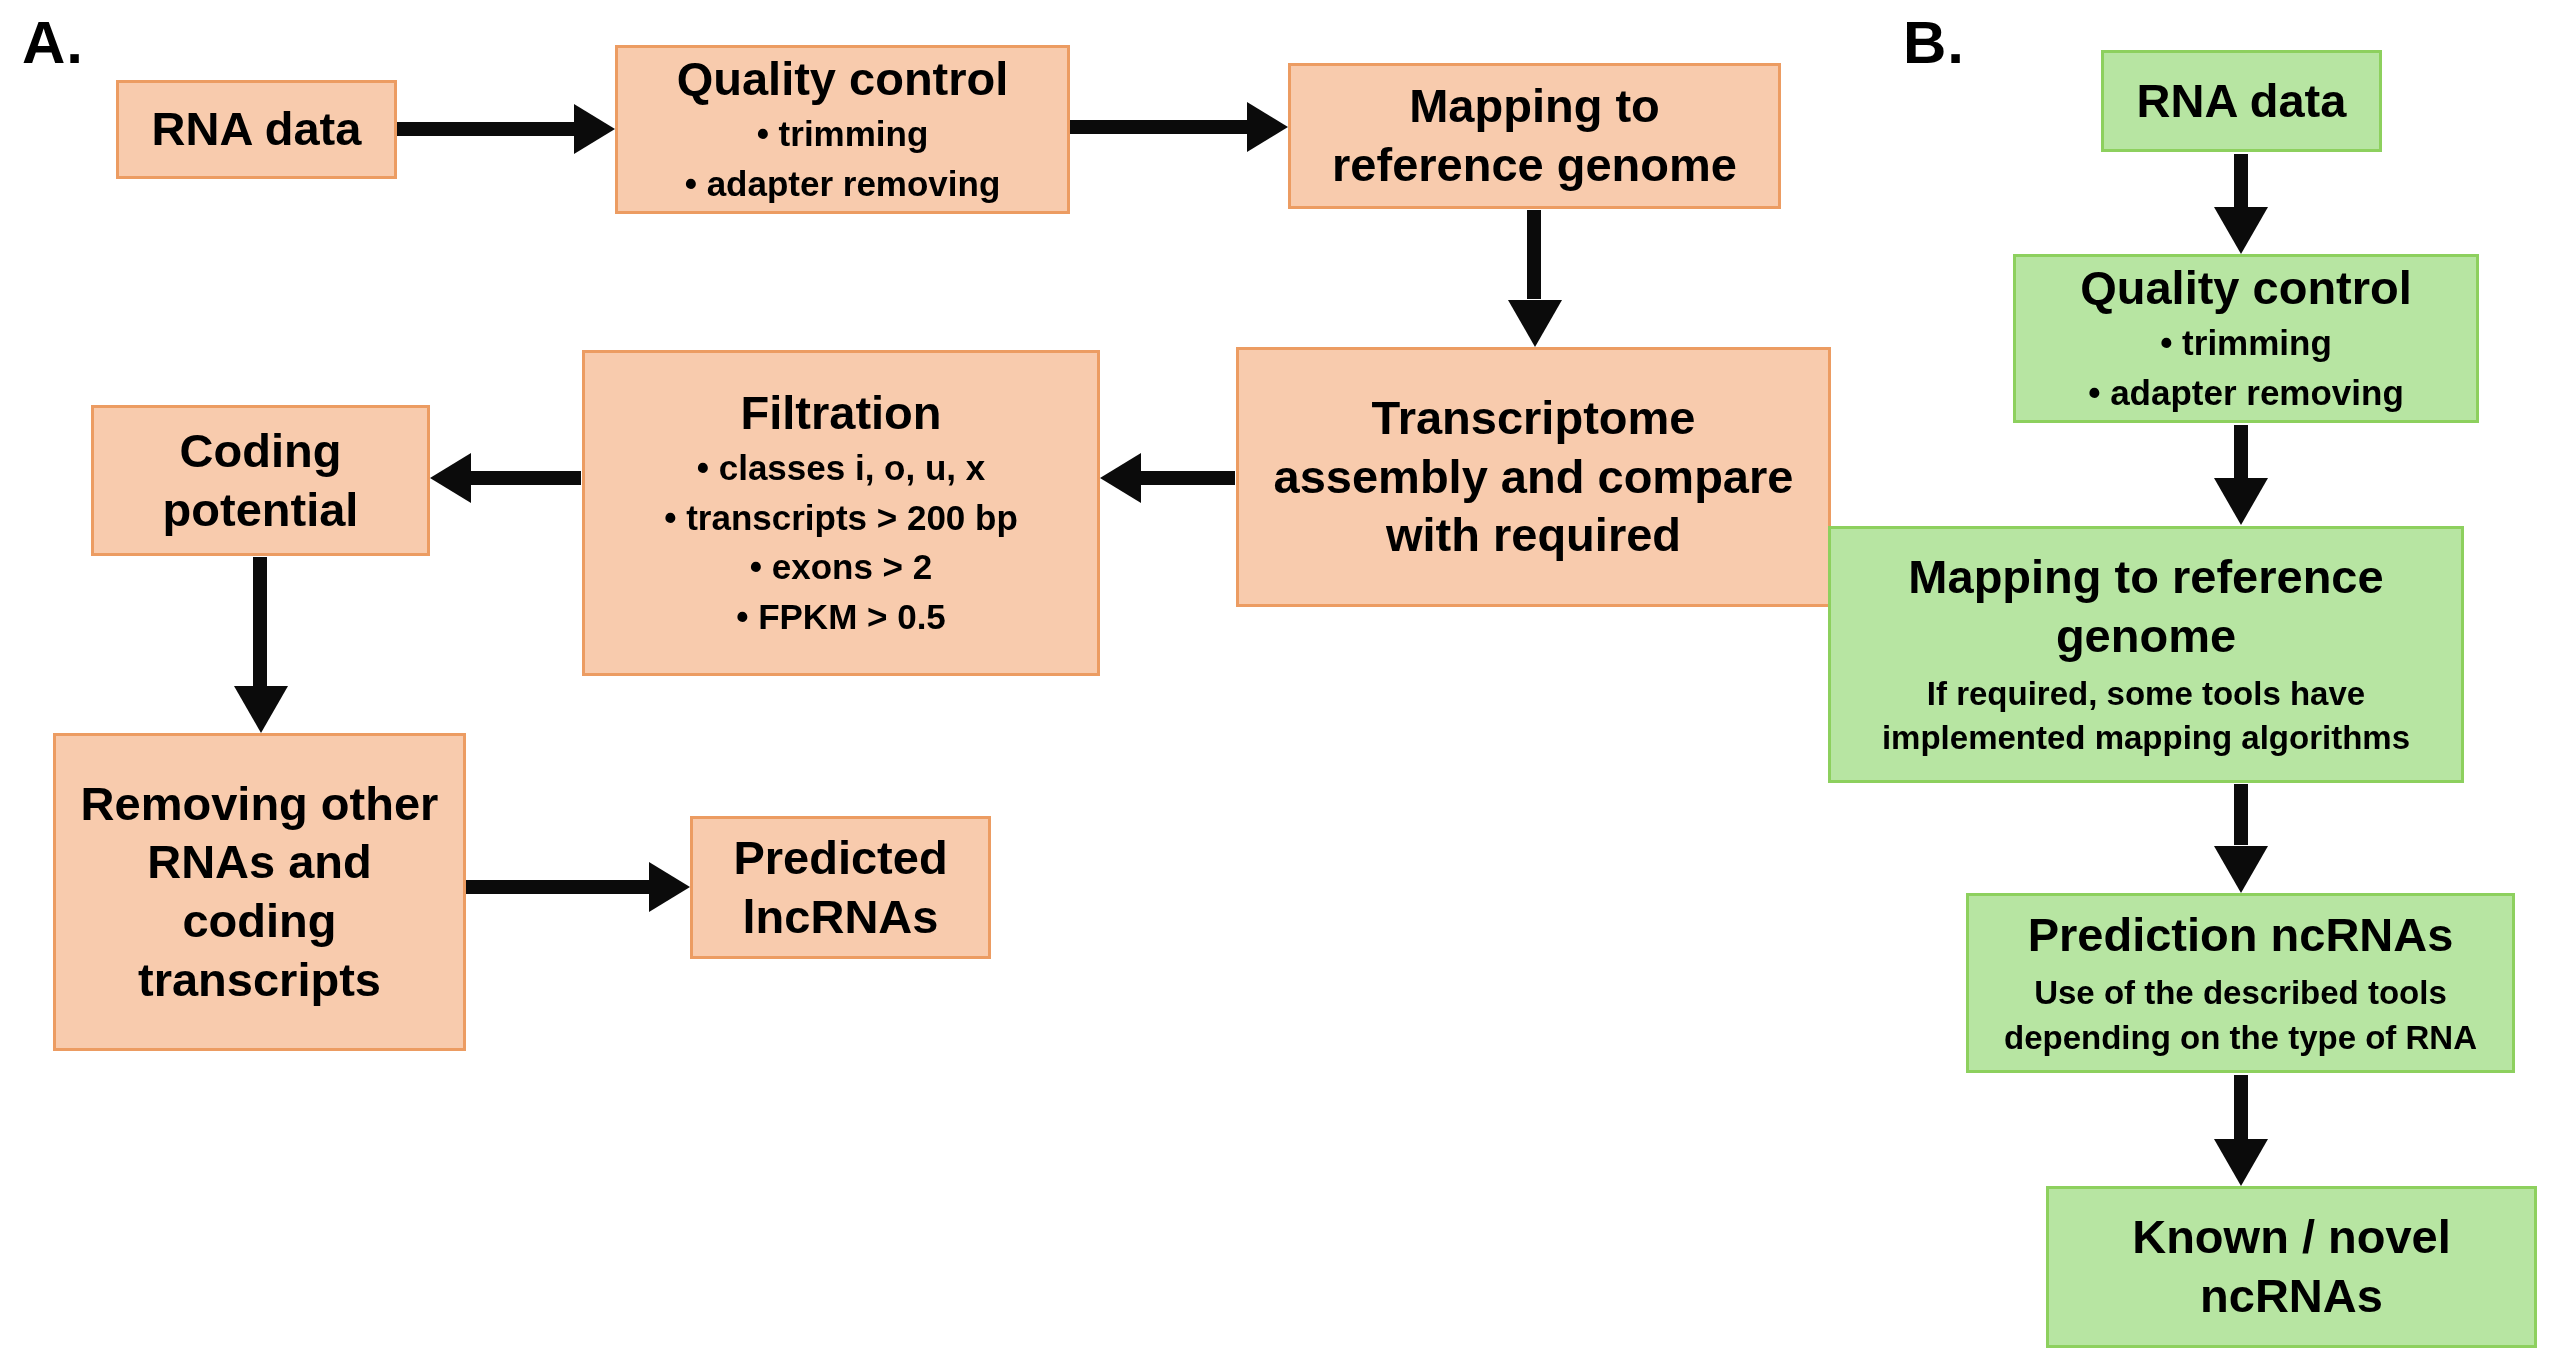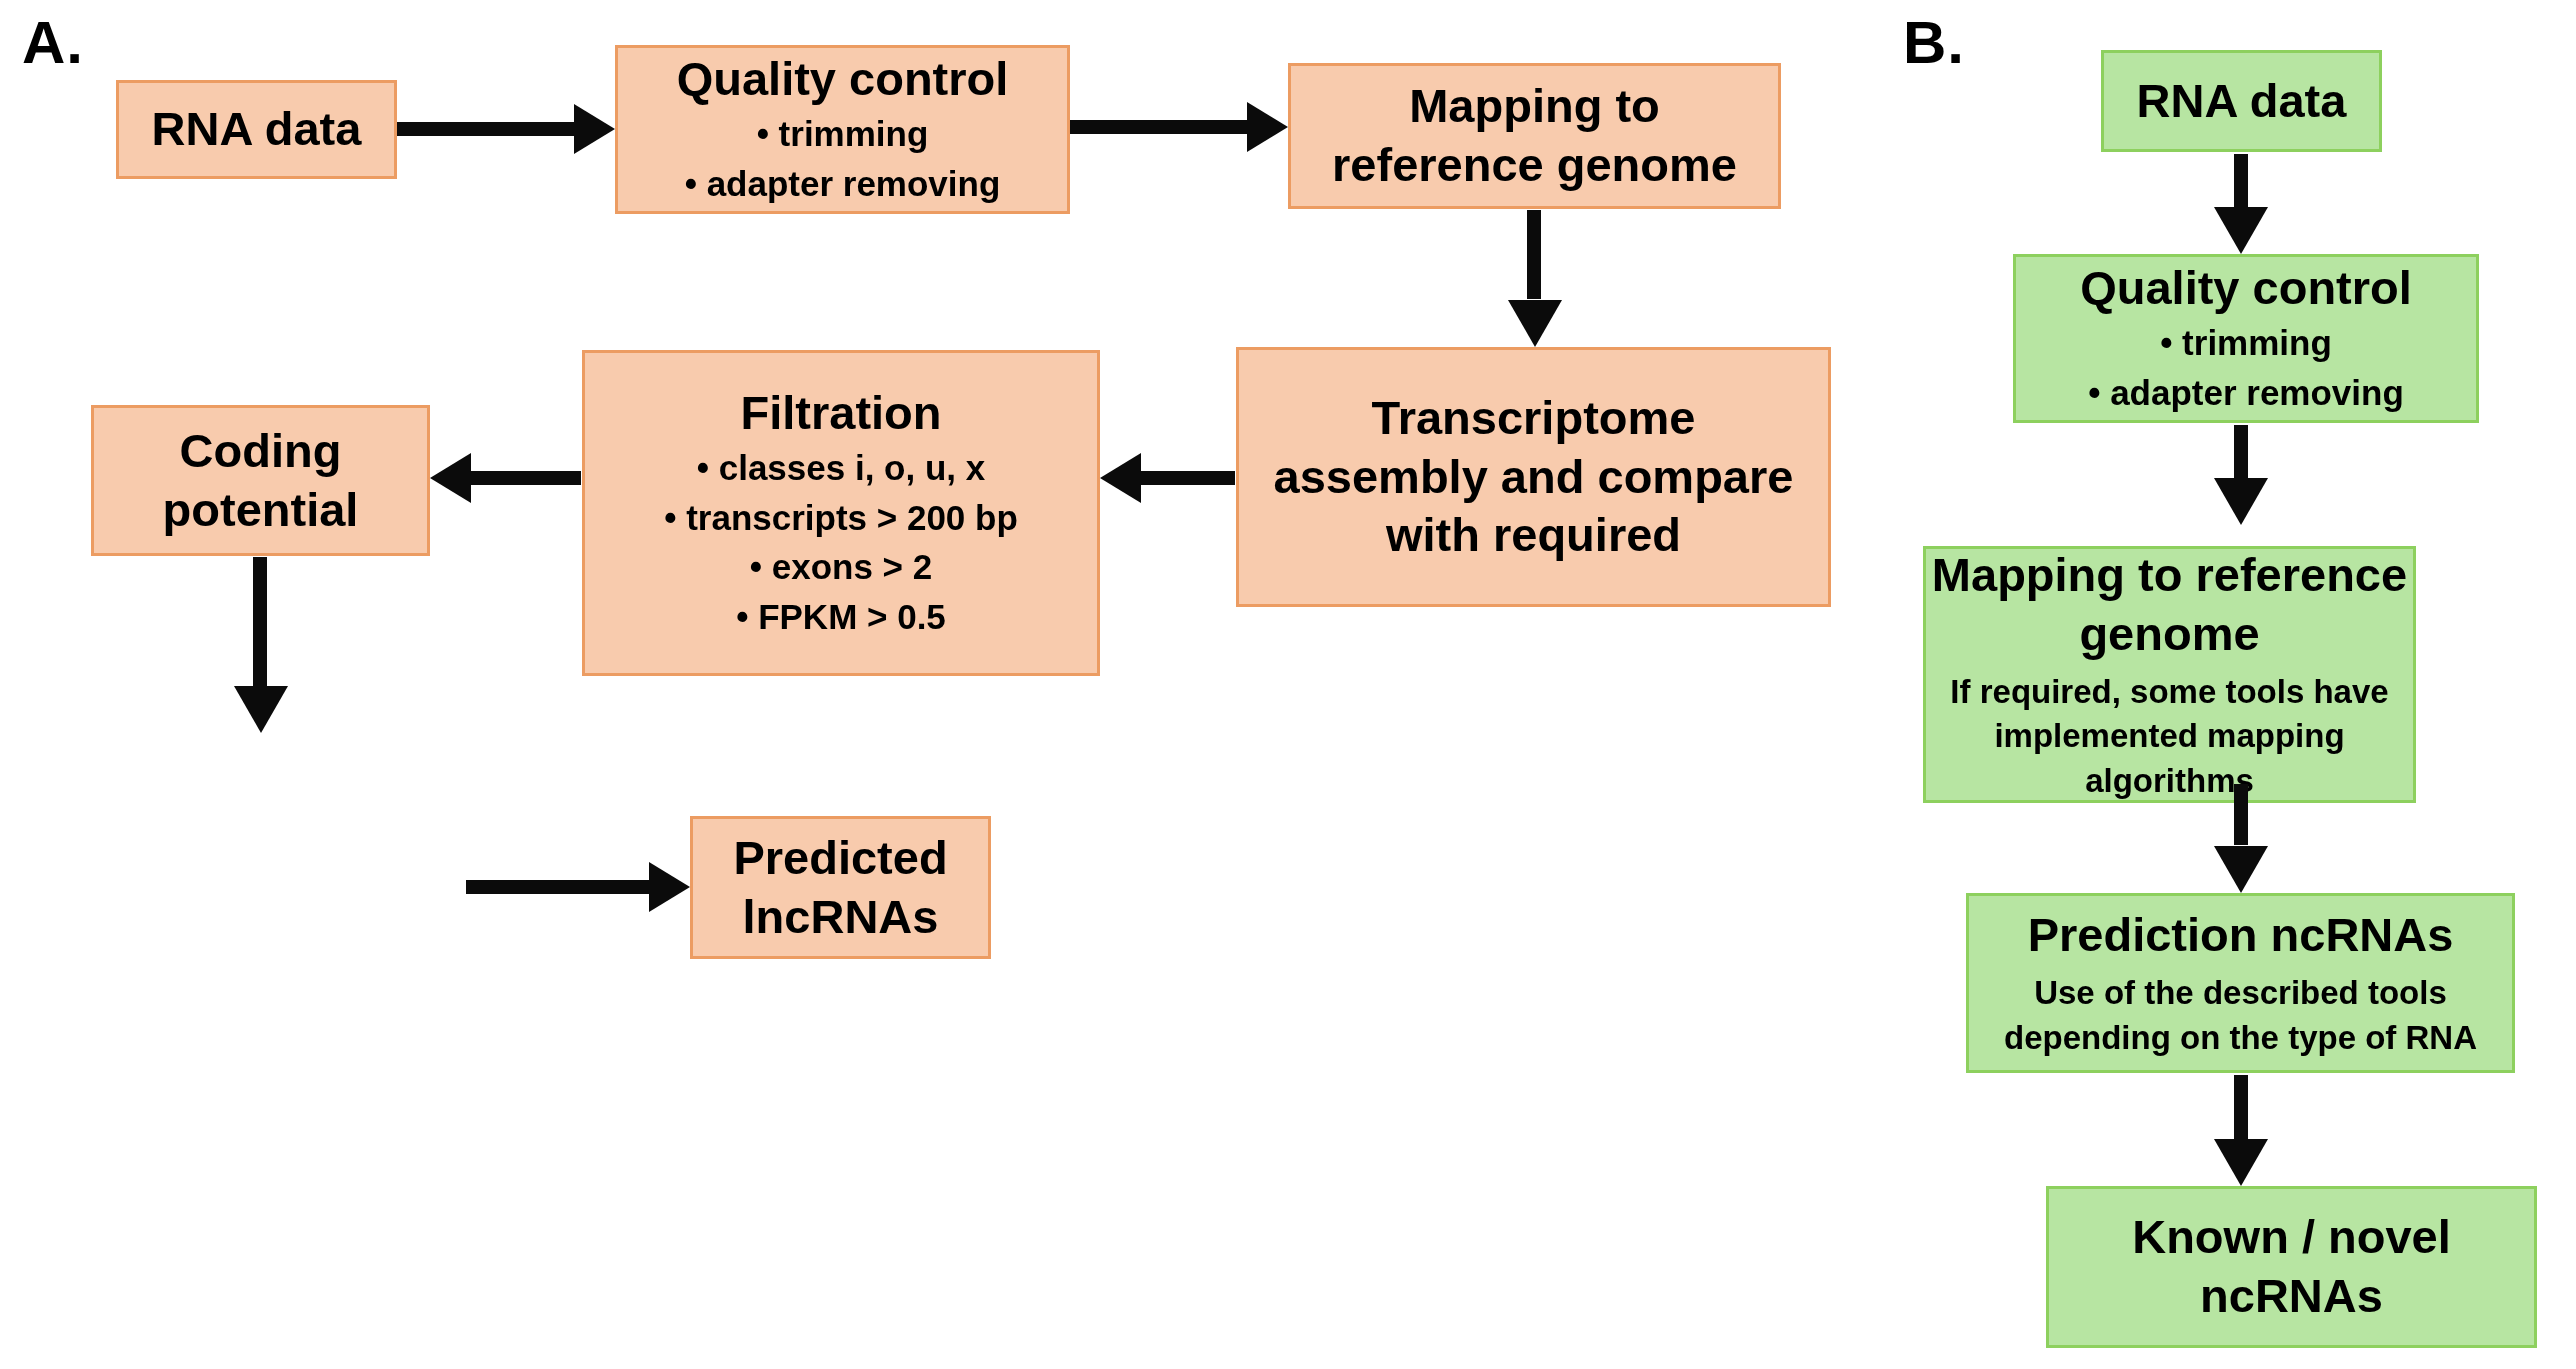--- a/index.html
+++ b/index.html
@@ -125,37 +125,43 @@
     <div class="node-bullet">• transcripts &gt; 200 bp</div>
     <div class="node-bullet">• exons &gt; 2</div>
     <div class="node-bullet">• FPKM &gt; 0.5</div>
   </div>
 
   <div class="box orange" style="left:91px;top:405px;width:339px;height:151px;">
     <div class="node-title">Coding
 potential</div>
   </div>
 
+  <div class="box orange" style="left:53px;top:733px;width:413px;height:318px;">
+    <div class="node-title">Removing other
+RNAs and
+coding
+transcripts</div>
+  </div>
 
   <div class="box orange" style="left:690px;top:816px;width:301px;height:143px;">
     <div class="node-title">Predicted
 lncRNAs</div>
   </div>
 
   <div class="box green" style="left:2101px;top:50px;width:281px;height:102px;">
     <div class="node-title">RNA data</div>
   </div>
 
   <div class="box green" style="left:2013px;top:254px;width:466px;height:169px;">
     <div class="node-title">Quality control</div>
     <div class="node-bullet">• trimming</div>
     <div class="node-bullet">• adapter removing</div>
   </div>
 
-  <div class="box green" style="left:1923px;top:526px;width:493px;height:257px;margin-top:20px;">
+  <div class="box green" style="left:1828px;top:526px;width:636px;height:257px;">
     <div class="node-title">Mapping to reference
 genome</div>
     <div class="node-note">If required, some tools have
 implemented mapping algorithms</div>
   </div>
 
   <div class="box green" style="left:1966px;top:893px;width:549px;height:180px;">
     <div class="node-title">Prediction ncRNAs</div>
     <div class="node-note">Use of the described tools
 depending on the type of RNA</div>

